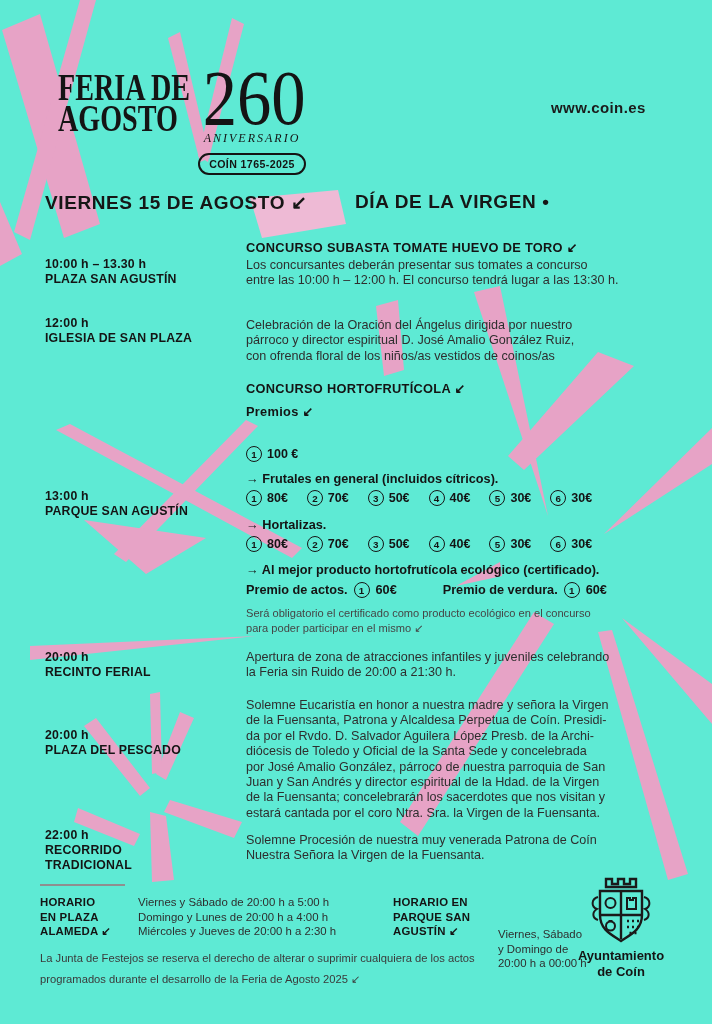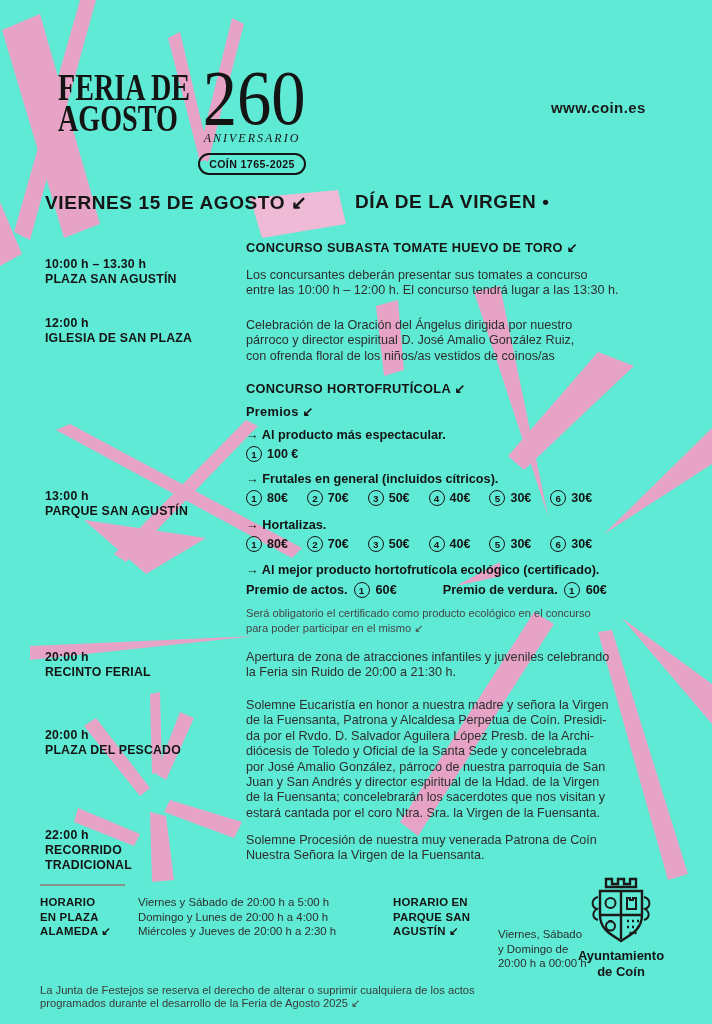--- a/index.html
+++ b/index.html
@@ -45,21 +45,21 @@
   .note{font-size:11.1px;line-height:14.6px;color:#454545;}
 
   
   .divider{left:40px;top:884px;width:85px;height:2px;background:#8f8f8f;}
   .flabel{font-weight:bold;font-size:11.4px;line-height:14.6px;letter-spacing:0.2px;color:#141414;}
   .fhours{font-size:11.4px;line-height:14.6px;color:#2e2e2e;}
   .fp-label{left:40px;top:895px;width:95px;}
   .fp-hours{left:138px;top:895px;width:250px;}
   .fq-label{left:393px;top:895px;width:100px;}
   .fq-hours{left:498px;top:927px;width:120px;}
-  .disclaimer{left:40px;top:984px;width:560px;font-size:11.2px;line-height:13px;color:#3a3a3a;}
+  .disclaimer{left:40px;top:948px;width:560px;font-size:11.2px;line-height:21px;color:#3a3a3a;}
   .crest{left:586px;top:871px;}
   .council{left:556px;top:948px;width:130px;text-align:center;font-weight:bold;
            font-size:13px;line-height:15.5px;color:#141414;}
 </style>
 </head>
 <body>
 
 <div class="page">
 
   <svg class="decor" width="712" height="1024" viewBox="0 0 712 1024" aria-hidden="true">
@@ -105,35 +105,34 @@
   <div class="z website">www.coin.es</div>
 
   <div class="z title title-left">VIERNES 15 DE AGOSTO ↙</div>
   <div class="z title title-right">DÍA DE LA VIRGEN •</div>
 
   <div class="z rc heading" style="top:240px">CONCURSO SUBASTA TOMATE HUEVO DE TORO ↙</div>
   <div class="z timeblock" style="top:257px">
     <div>10:00 h – 13.30 h</div>
     <div class="pre">PLAZA SAN AGUSTÍN</div>
   </div>
-  <div class="z rc body pre" style="top:268px">Los concursantes deberán presentar sus tomates a concurso
+  <div class="z rc body pre" style="top:258px">Los concursantes deberán presentar sus tomates a concurso
 entre las 10:00 h – 12:00 h. El concurso tendrá lugar a las 13:30 h.</div>
 
   <div class="z timeblock" style="top:316px">
     <div>12:00 h</div>
     <div class="pre">IGLESIA DE SAN PLAZA</div>
   </div>
   <div class="z rc body pre" style="top:318px">Celebración de la Oración del Ángelus dirigida por nuestro
 párroco y director espiritual D. José Amalio González Ruiz,
 con ofrenda floral de los niños/as vestidos de coinos/as</div>
 
   <div class="z rc heading" style="top:381px">CONCURSO HORTOFRUTÍCOLA ↙</div>
   <div class="z rc heading" style="top:404px">Premios ↙</div>
 
-  <div class="z rc catlabel" style="top:428px">→ Al producto más espectacular.</div>
   <div class="z rc prizes" style="top:446px">
     <span class="prize">
       <span class="circ">1</span>
       <span>100 €</span>
     </span>
   </div>
 
   <div class="z rc catlabel" style="top:472px">→ Frutales en general (incluidos cítricos).</div>
   <div class="z rc prizes" style="top:490px">
     <span class="prize">

